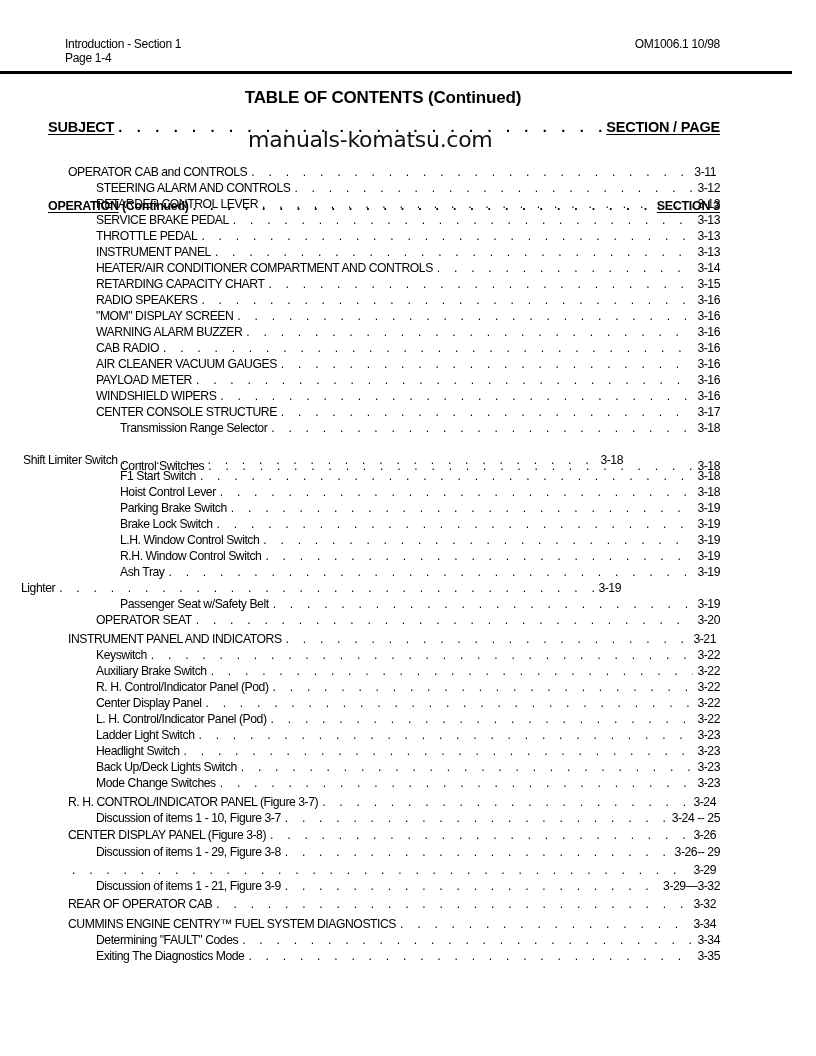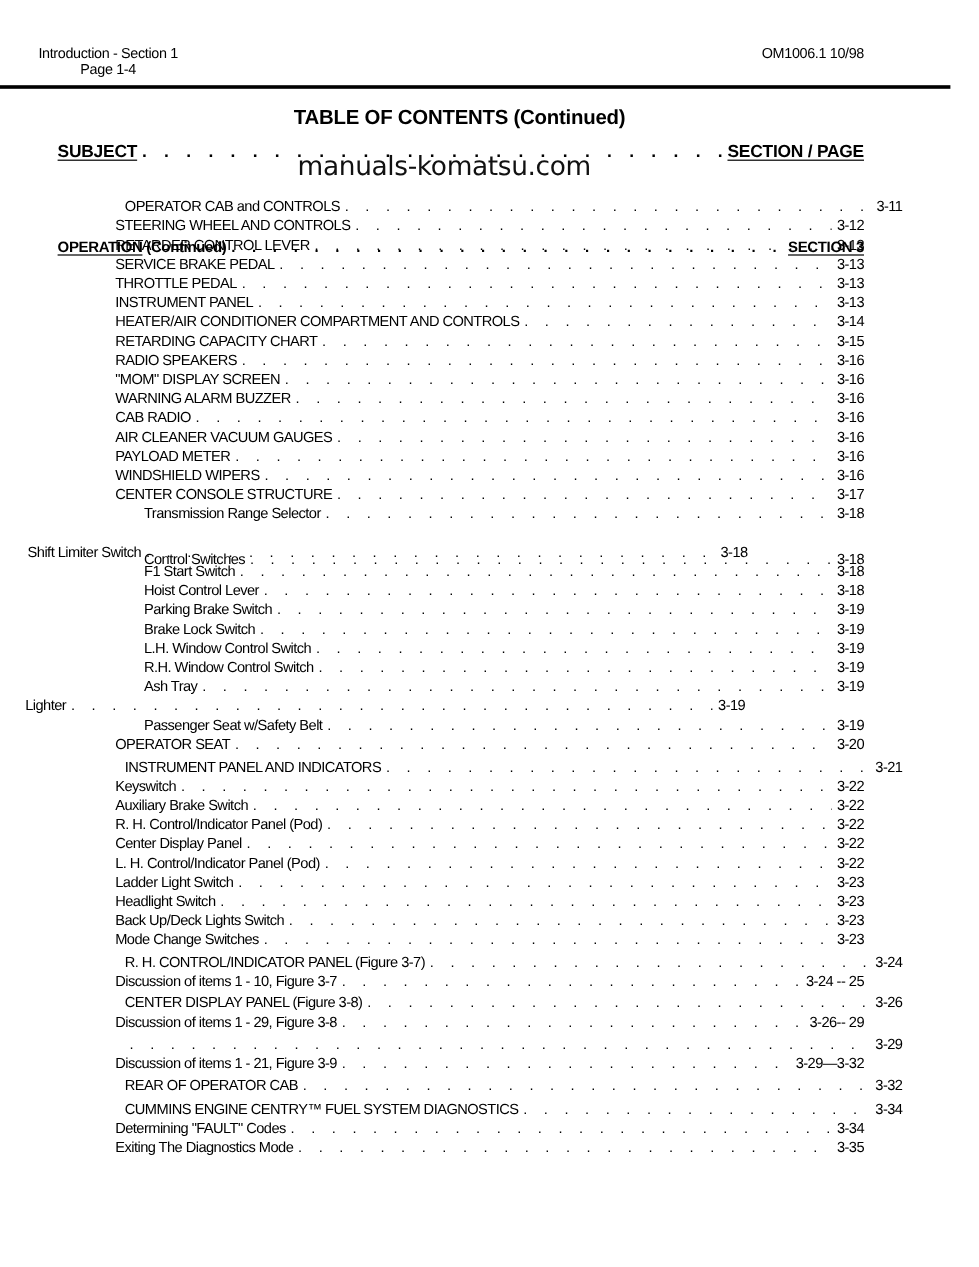--- a/index.html
+++ b/index.html
@@ -1,38 +1,38 @@
 <!DOCTYPE html>
 <html><head>
 <meta charset="utf-8">
 <style>
   html, body { margin: 0; padding: 0; background: #ffffff; }
   body { width: 816px; height: 1056px; position: relative; overflow: hidden;
          font-family: "Liberation Sans", sans-serif; color: #000; }
   .hdr { position: absolute; font-size: 12px; line-height: 14px; letter-spacing: -0.3px; }
-  .hdr-left { left: 32px; top: 37px; text-align: center; }
+  .hdr-left { left: 65px; top: 37px; }
   .hdr-right { right: 96px; top: 37px; }
   .rule { position: absolute; left: 0; top: 71px; width: 792px; height: 3px; background: #000; }
   .title { position: absolute; left: 0; width: 766px; text-align: center; top: 88px;
            font-size: 17px; font-weight: bold; letter-spacing: -0.2px; }
   .title .cont { font-weight: bold; }
   .watermark { position: absolute; left: 248px; top: 127px; font-size: 22px; color: #111;
                font-family: "DejaVu Sans", sans-serif; letter-spacing: -0.3px; background: transparent; }
   .row { position: absolute; left: 0; width: 720px; display: flex; align-items: baseline;
          font-size: 12.2px; line-height: 14px; letter-spacing: -0.45px; white-space: nowrap; }
   .row .lbl { flex: 0 0 auto; }
   .row .dots { flex: 1 1 auto; overflow: hidden; margin: 0 4px; color: #000; letter-spacing: 5.2px; }
   .row .dots::before { content: ". . . . . . . . . . . . . . . . . . . . . . . . . . . . . . . . . . . . . . . . . . . . . . . . . . . . . . . . . . . . . . . . . . . . . . . . . . . . . . . . . . . . . . . . . . . . . . . . . . . . . . . . . . . . . . . . . . . . ."; }
   .row .pg { flex: 0 0 auto; text-align: right; }
   .row.head { font-size: 14.5px; font-weight: bold; letter-spacing: -0.2px; }
   .row.head .lbl, .row.head .pg { text-decoration: underline; text-underline-offset: 2px; }
   .row.op { font-size: 12.5px; font-weight: bold; letter-spacing: -0.3px; }
   .row.op .u, .row.op .pg { text-decoration: underline; text-underline-offset: 2px; }
   .row.op .rest { font-weight: bold; }
-  .lv1 { padding-left: 104px; width: 648px; }
+  .lv1 { padding-left: 68px; width: 648px; }
   .lv2 { padding-left: 96px; width: 624px; }
   .lv3 { padding-left: 120px; width: 600px; }
   .lv0 { padding-left: 48px; width: 672px; }
 </style>
 </head>
 <body>
 
 <div class="hdr hdr-left">
   <div>Introduction - Section 1</div>
   <div>Page 1-4</div>
@@ -59,21 +59,21 @@
   <span class="pg">SECTION 3</span>
 </div>
 
 <div id="toc">
     <div class="row lv1" style="top: 165px;">
       <span class="lbl">OPERATOR CAB and CONTROLS</span>
       <span class="dots"></span>
       <span class="pg">3-11</span>
     </div>
     <div class="row lv2" style="top: 181px;">
-      <span class="lbl">STEERING WHEEL AND CONTROLS</span>
+      <span class="lbl">STEERING ALARM AND CONTROLS</span>
       <span class="dots"></span>
       <span class="pg">3-12</span>
     </div>
     <div class="row lv2" style="top: 197px;">
       <span class="lbl">RETARDER CONTROL LEVER</span>
       <span class="dots"></span>
       <span class="pg">3-13</span>
     </div>
     <div class="row lv2" style="top: 213px;">
       <span class="lbl">SERVICE BRAKE PEDAL</span>

